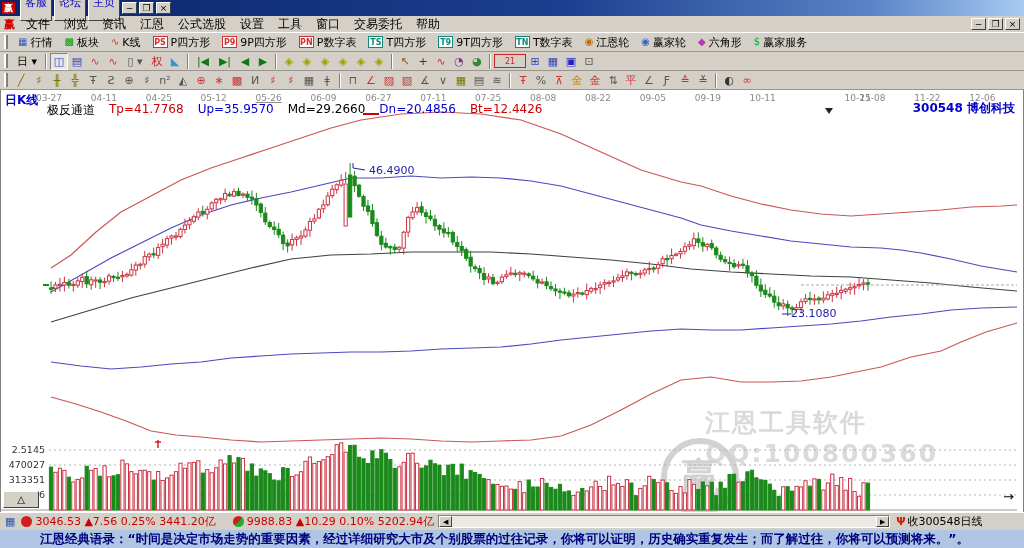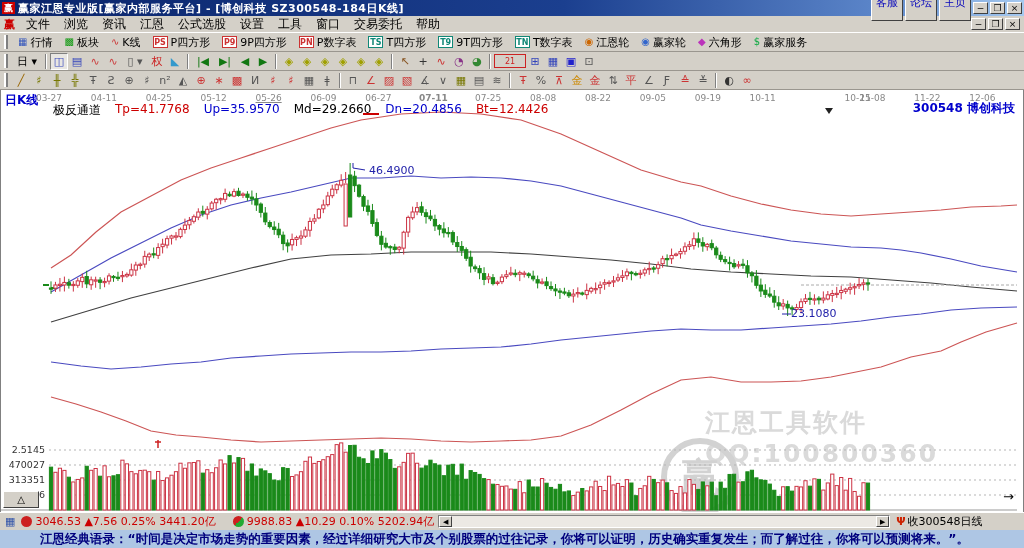--- a/index.html
+++ b/index.html
@@ -18,21 +18,21 @@
   .t1-item { display:flex; align-items:center; gap:3px; padding:0 6px; height:18px; cursor:pointer; white-space:nowrap; color:#000; }
   .t1-ico { font-size:10px; line-height:12px; }
   .boxico { display:inline-block; width:15px; height:12px; font-size:8px; font-weight:bold; text-align:center; line-height:11px; background:#fff; }
   .ibtn { width:18px; height:17px; display:flex; align-items:center; justify-content:center; font-size:11px; cursor:pointer; border:1px solid transparent; }
   .ibtn.sel { border-color:#808080 #fff #fff #808080; background:#e8e6e2; }
   .vsep { width:2px; height:15px; border-left:1px solid #808080; border-right:1px solid #fff; margin:0 3px; }
   .chart-wrap { position:relative; height:422px; background:#fff; border-left:1px solid #808080; border-right:1px solid #808080; overflow:hidden; }
   .pane-tab { position:absolute; left:4px; top:2px; color:#0000cc; font-weight:bold; font-size:12px; z-index:5; }
   .date-axis { position:absolute; left:0; top:3px; width:100%; height:10px; z-index:4; }
   .date-axis span { position:absolute; font-size:9px; color:#888; transform:translateX(-50%); white-space:nowrap; }
-  .ind-row { position:absolute; left:52px; top:12px; display:flex; gap:14px; font-size:12px; z-index:4; }
+  .ind-row { position:absolute; left:46px; top:12px; display:flex; gap:14px; font-size:12px; z-index:4; }
   .stock-label { position:absolute; right:8px; top:10px; color:#0000cc; font-size:12px; font-weight:bold; z-index:4; }
   .wm1 { position:absolute; left:704px; top:316px; font-size:25px; font-weight:bold; color:#dadada; letter-spacing:2px; z-index:1; }
   .wm2 { position:absolute; left:660px; top:348px; display:flex; align-items:center; gap:12px; z-index:1; }
   .wm2-circle { width:78px; height:78px; border:6px solid #d2d2d2; border-radius:50%; color:#d2d2d2; font-size:40px; font-weight:bold; display:flex; align-items:center; justify-content:center; }
   .wm2-text { font-size:52px; font-weight:bold; color:#cfcfcf; letter-spacing:8px; white-space:nowrap; }
   svg.chart { position:absolute; left:0; top:0; z-index:2; }
   .vol-btn { position:absolute; left:2px; top:401px; width:36px; height:17px; background:#d4d0c8; border:1px solid; border-color:#fff #404040 #404040 #fff; font-size:10px; text-align:center; line-height:15px; z-index:5; cursor:pointer; }
   .right-arrow { position:absolute; left:1002px; top:399px; font-size:13px; color:#000; z-index:5; }
   .statusbar { height:18px; background:#d4d0c8; border-top:1px solid #fff; display:flex; align-items:center; font-size:11px; padding:0 2px; }
   .sb-ico-grid { color:#3355aa; font-size:11px; margin:0 3px; }
@@ -42,21 +42,20 @@
   .sb-scroll .sbtn { width:13px; height:11px; background:#d4d0c8; border:1px solid; border-color:#fff #404040 #404040 #fff; font-size:7px; line-height:10px; text-align:center; color:#000; }
   .sb-ant { color:#cc2200; font-weight:bold; font-size:11px; margin:0 2px; }
   .sb-recv { color:#000; white-space:nowrap; }
   .quotebar { height:18px; background:#aec6e4; color:#00007e; font-weight:bold; font-size:12.5px; line-height:18px; padding-left:40px; white-space:nowrap; }
 </style>
 </head>
 <body>
 
 <div class="titlebar">
   <div class="app-icon">赢</div>
-  <div class="title-text">赢家江恩专业版[赢家内部服务平台] - [博创科技  SZ300548-184日K线]</div>
   <span class="tb-btn">客服</span>
   <span class="tb-btn">论坛</span>
   <span class="tb-btn">主页</span>
   <span class="winbtn">−</span>
   <span class="winbtn">❐</span>
   <span class="winbtn">×</span>
 </div>
 
 <div class="menubar">
   <span class="menu-logo">赢</span>
@@ -209,21 +208,21 @@
 <div class="chart-wrap">
   <div class="pane-tab">日K线</div>
   <div class="date-axis" id="date-axis">
       <span style="left: 48px;">03-27</span>
       <span style="left: 102.9px;">04-11</span>
       <span style="left: 157.8px;">04-25</span>
       <span style="left: 212.7px;">05-12</span>
       <span style="left: 267.6px; text-decoration: underline;">05-26</span>
       <span style="left: 322.5px;">06-09</span>
       <span style="left: 377.4px;">06-27</span>
-      <span style="left: 432.3px; font-weight: bold;">07-11</span>
+      <span style="left: 432.3px;">07-11</span>
       <span style="left: 487.2px;">07-25</span>
       <span style="left: 542.1px;">08-08</span>
       <span style="left: 597px; text-align: center;">08-22</span>
       <span style="left: 651.9px;">09-05</span>
       <span style="left: 706.8px;">09-19</span>
       <span style="left: 761.7px;">10-11</span>
       <span style="left: 816.6px; margin-left: 40px;">10-25</span>
       <span style="left: 871.5px;">11-08</span>
       <span style="left: 926.4px;">11-22</span>
       <span style="left: 981.3px;">12-06</span>

